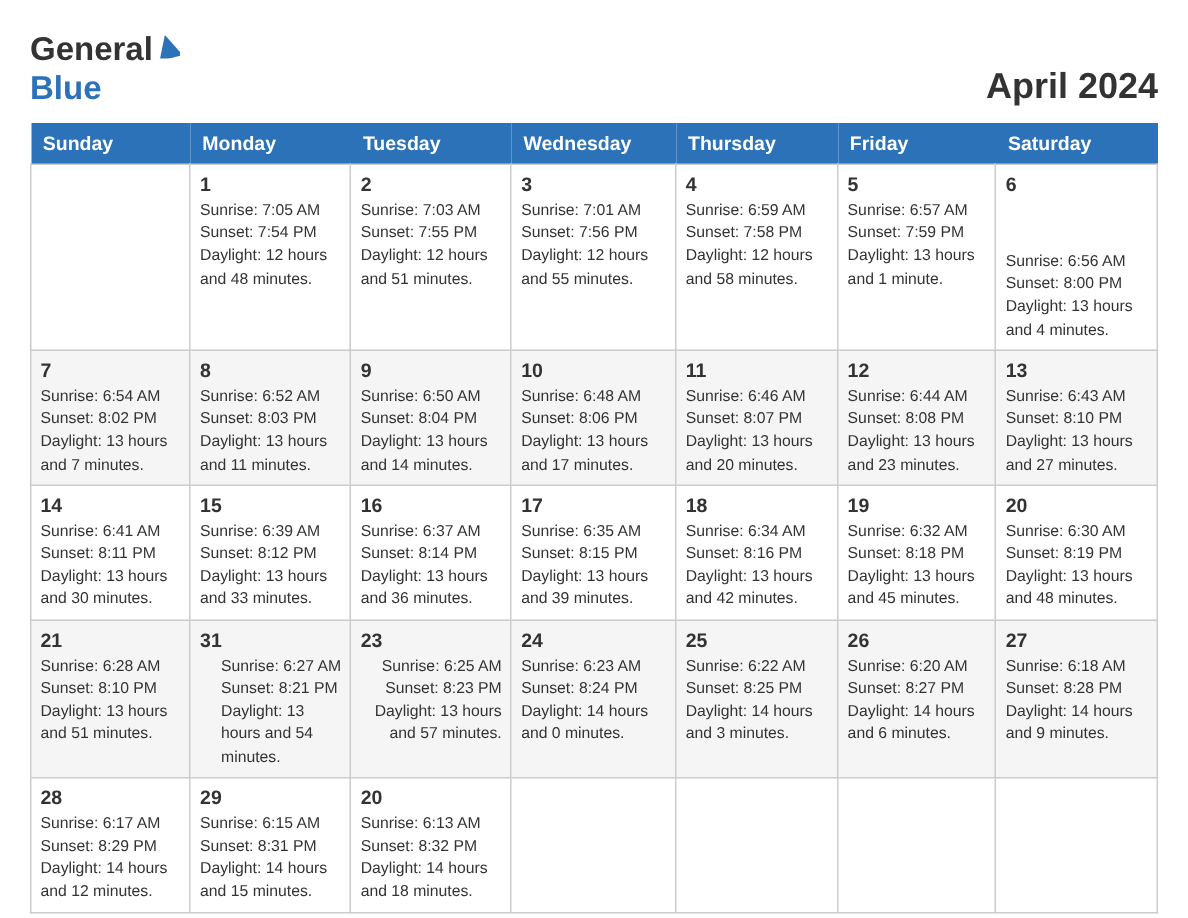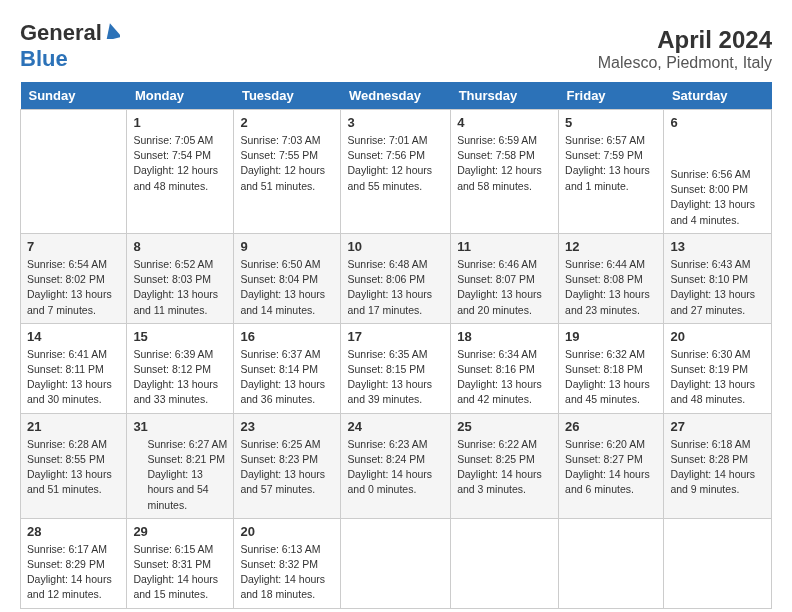--- a/index.html
+++ b/index.html
@@ -90,21 +90,20 @@
           <polygon points="8,0 16,16 0,16" fill="#2c72b8" transform="rotate(-15,8,8)"></polygon>
         </svg>
       </span>
     </div>
     <div>
       <span style="font-size:22px;font-weight:bold;color:#2c72b8;">Blue</span>
     </div>
   </div>
   <div class="title-block">
     <div class="title-month">April 2024</div>
-    <div class="title-location">Malesco, Piedmont, Italy</div>
   </div>
 </div>
 
 <table>
   <thead>
     <tr>
       <th>Sunday</th>
       <th>Monday</th>
       <th>Tuesday</th>
       <th>Wednesday</th>
@@ -238,32 +237,32 @@
           <div class="day-number">20</div>
           <div class="day-info" style="white-space: pre-line;">Sunrise: 6:30 AM
 Sunset: 8:19 PM
 Daylight: 13 hours and 48 minutes.</div>
         </td>
       </tr>
       <tr>
         <td>
           <div class="day-number">21</div>
           <div class="day-info" style="white-space: pre-line;">Sunrise: 6:28 AM
-Sunset: 8:55 PM
+Sunset: 8:10 PM
 Daylight: 13 hours and 51 minutes.</div>
         </td>
         <td>
           <div class="day-number">31</div>
           <div class="day-info" style="white-space: pre-line; margin-left: 14px;">Sunrise: 6:27 AM
 Sunset: 8:21 PM
 Daylight: 13 hours and 54 minutes.</div>
         </td>
         <td>
           <div class="day-number">23</div>
-          <div class="day-info" style="white-space: pre-line;">Sunrise: 6:25 AM
+          <div class="day-info" style="white-space: pre-line; text-align: right;">Sunrise: 6:25 AM
 Sunset: 8:23 PM
 Daylight: 13 hours and 57 minutes.</div>
         </td>
         <td>
           <div class="day-number">24</div>
           <div class="day-info" style="white-space: pre-line;">Sunrise: 6:23 AM
 Sunset: 8:24 PM
 Daylight: 14 hours and 0 minutes.</div>
         </td>
         <td>

